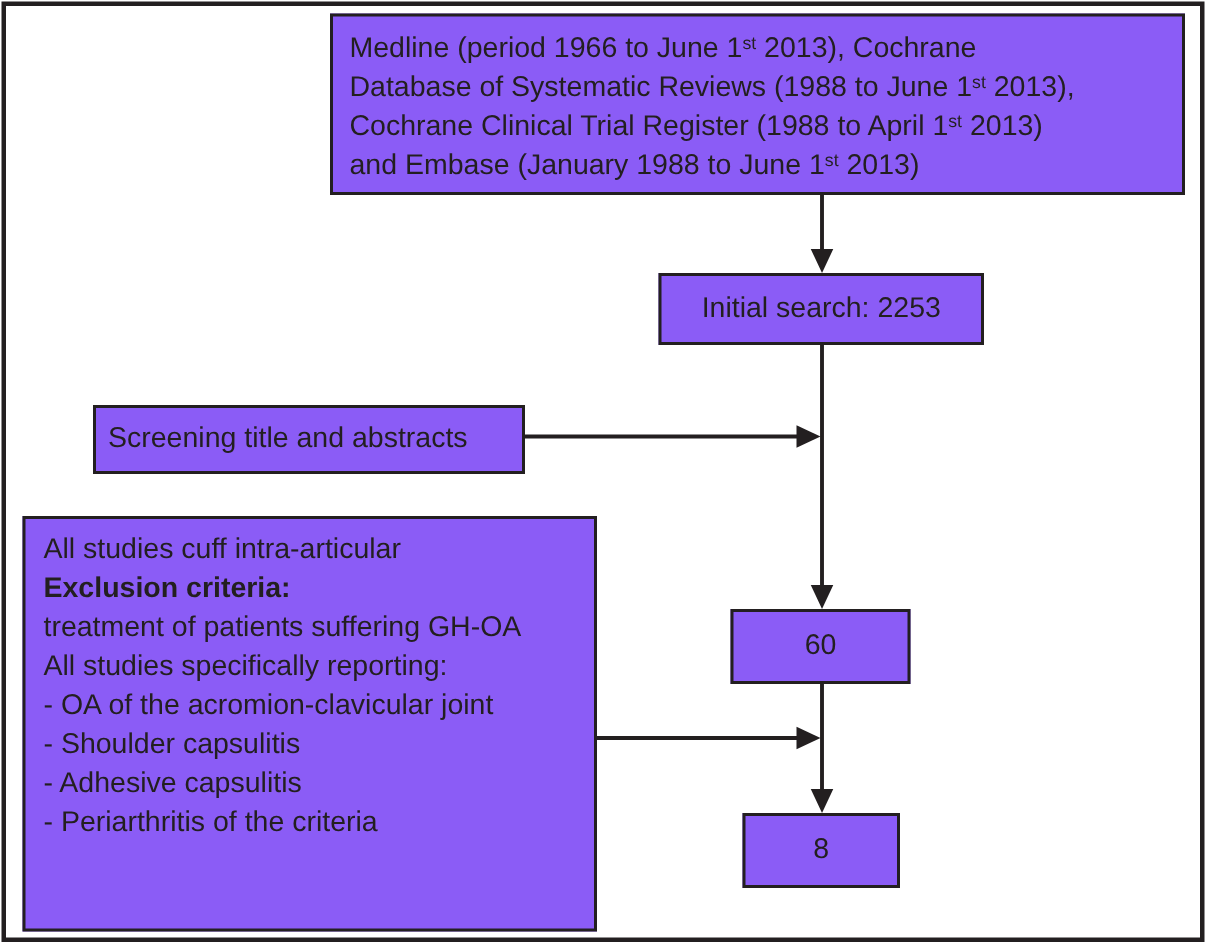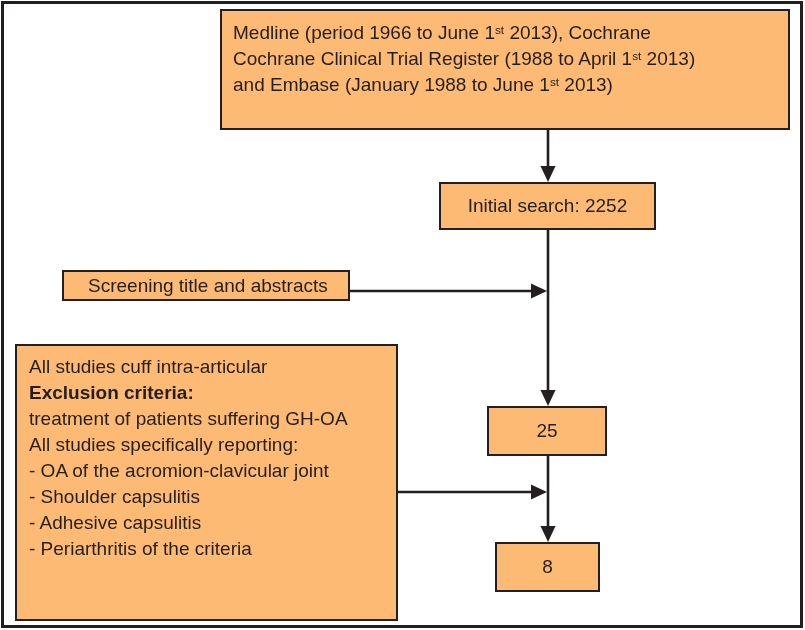--- a/index.html
+++ b/index.html
@@ -23,21 +23,21 @@
     width: 802px;
     height: 627px;
     border: 3px solid #231f20;
     box-sizing: border-box;
     pointer-events: none;
   }
   .flow-box {
     position: absolute;
     box-sizing: border-box;
     border: 2.5px solid #231f20;
-    background: #fdba74;
+    background: #8b5cf6;
     font-size: 19px;
     line-height: 26px;
   }
   #sources-box {
     left: 220px;
     top: 9px;
     width: 570px;
     height: 121px;
     padding: 9px 8px 0 11px;
   }
@@ -47,24 +47,24 @@
     width: 217px;
     height: 48px;
     display: flex;
     align-items: center;
     justify-content: center;
   }
   #screening-box {
     left: 62px;
     top: 270px;
     width: 288px;
-    height: 31px;
+    height: 46px;
     display: flex;
     align-items: center;
-    padding-left: 24px;
+    padding-left: 8px;
   }
   #criteria-box {
     left: 15px;
     top: 344px;
     width: 383px;
     height: 277px;
     padding: 8px 6px 0 12px;
   }
   #count-32-box {
     left: 487px;
@@ -132,44 +132,45 @@
 
       <g>
         <line x1="398" y1="492" x2="534" y2="492"></line>
         <polygon points="531,484.5 531,499.5 547,492" stroke="none"></polygon>
       </g>
     </g>
   </svg>
 
   <div class="flow-box" id="sources-box">
     <div class="line"><span>Medline (period 1966 to June 1</span><sup class="st">st</sup><span> 2013), Cochrane</span></div>
+    <div class="line"><span>Database of Systematic Reviews (1988 to June 1</span><sup class="st">st</sup><span> 2013),</span></div>
     <div class="line"><span>Cochrane Clinical Trial Register (1988 to April 1</span><sup class="st">st</sup><span> 2013)</span></div>
     <div class="line"><span>and Embase (January 1988 to June 1</span><sup class="st">st</sup><span> 2013)</span></div>
   </div>
 
   <div class="flow-box" id="initial-search-box">
-    <span>Initial search: 2252</span>
+    <span>Initial search: 2253</span>
   </div>
 
   <div class="flow-box" id="screening-box">
     <span>Screening title and abstracts</span>
   </div>
 
   <div class="flow-box" id="criteria-box">
     <div class="line">All studies cuff intra-articular</div>
     <div class="line bold">Exclusion criteria:</div>
     <div class="line">treatment of patients suffering GH-OA</div>
     <div class="line">All studies specifically reporting:</div>
     <div class="line">- OA of the acromion-clavicular joint</div>
     <div class="line">- Shoulder capsulitis</div>
     <div class="line">- Adhesive capsulitis</div>
     <div class="line">- Periarthritis of the criteria</div>
   </div>
 
   <div class="flow-box" id="count-32-box">
-    <span>25</span>
+    <span>60</span>
   </div>
 
   <div class="flow-box" id="count-8-box">
     <span>8</span>
   </div>
 
 </div>
 
 </body></html>

